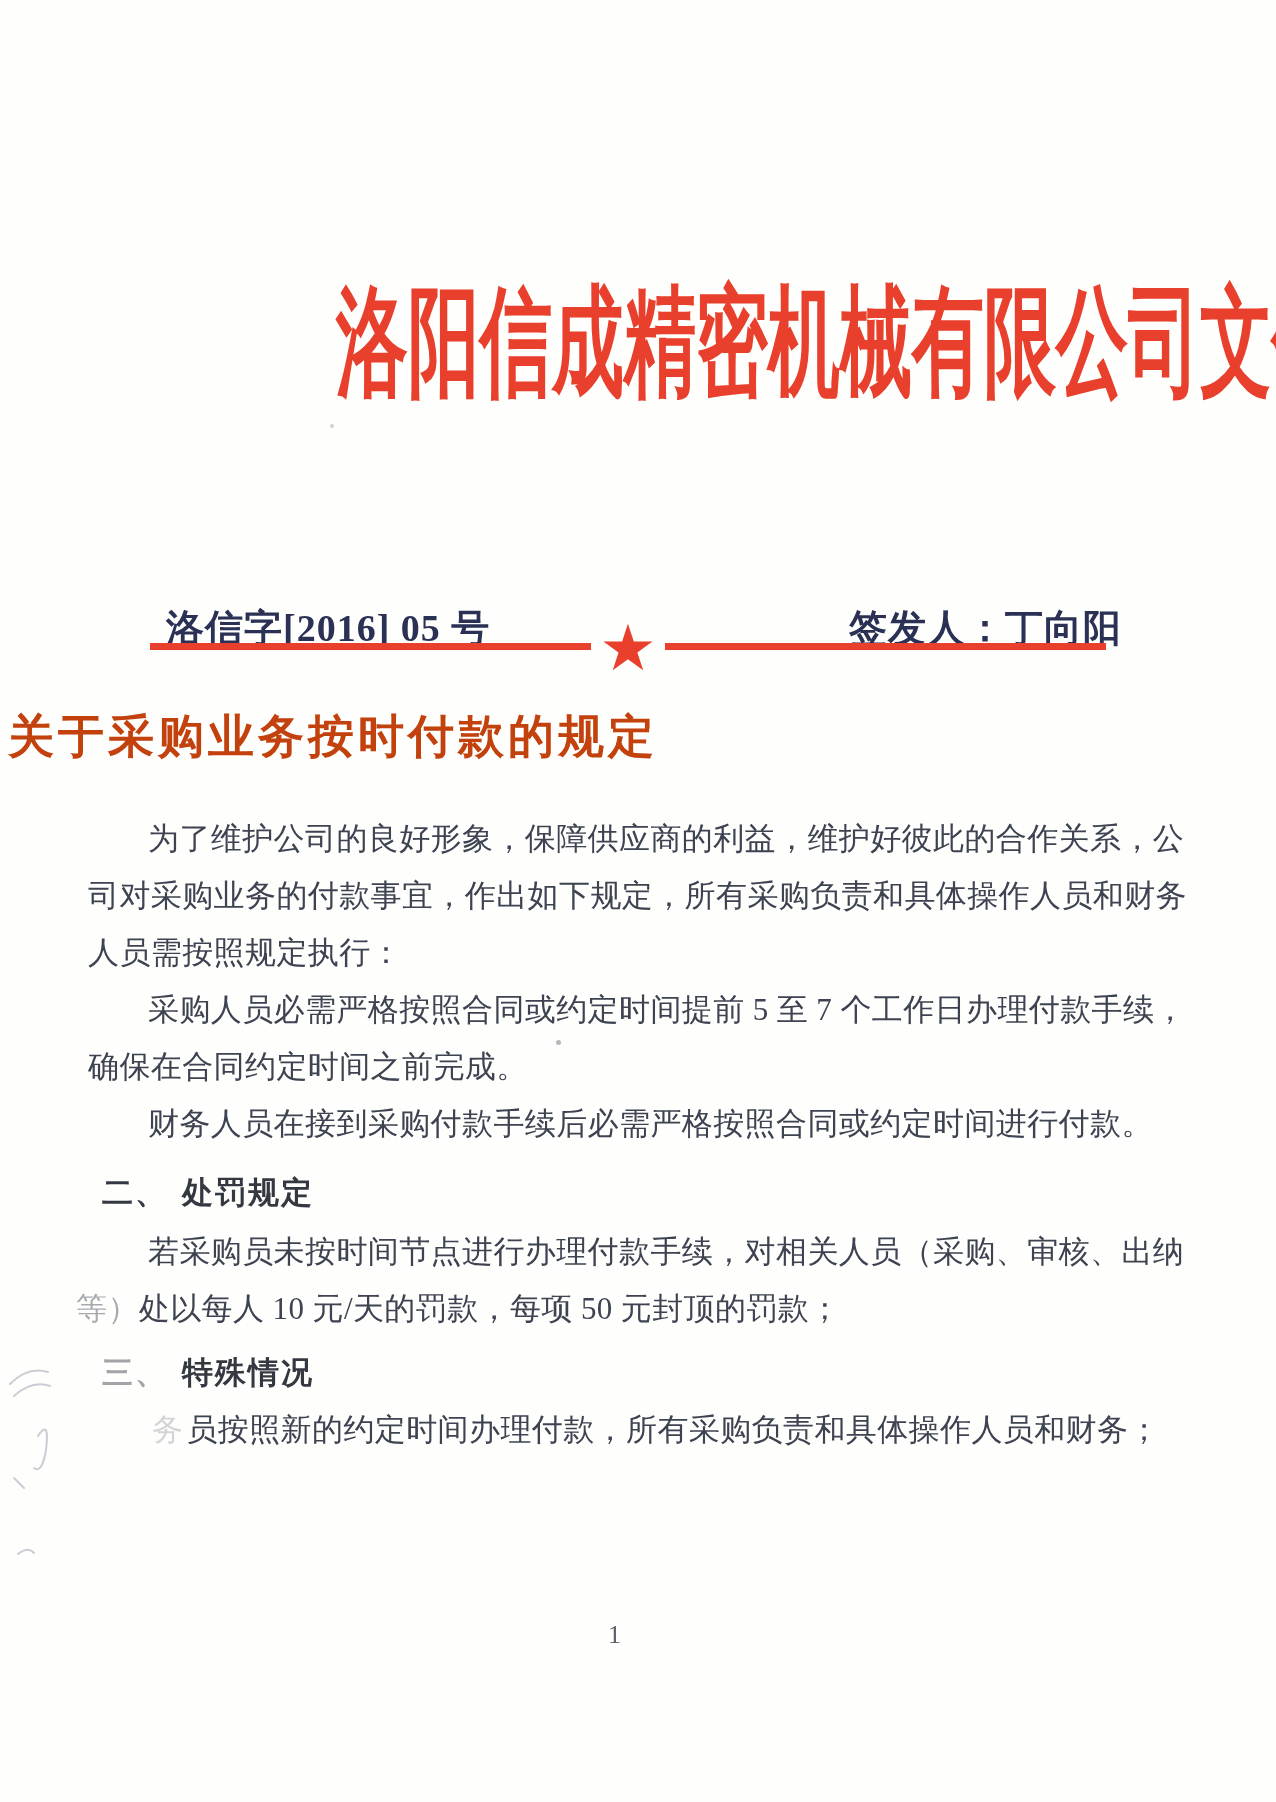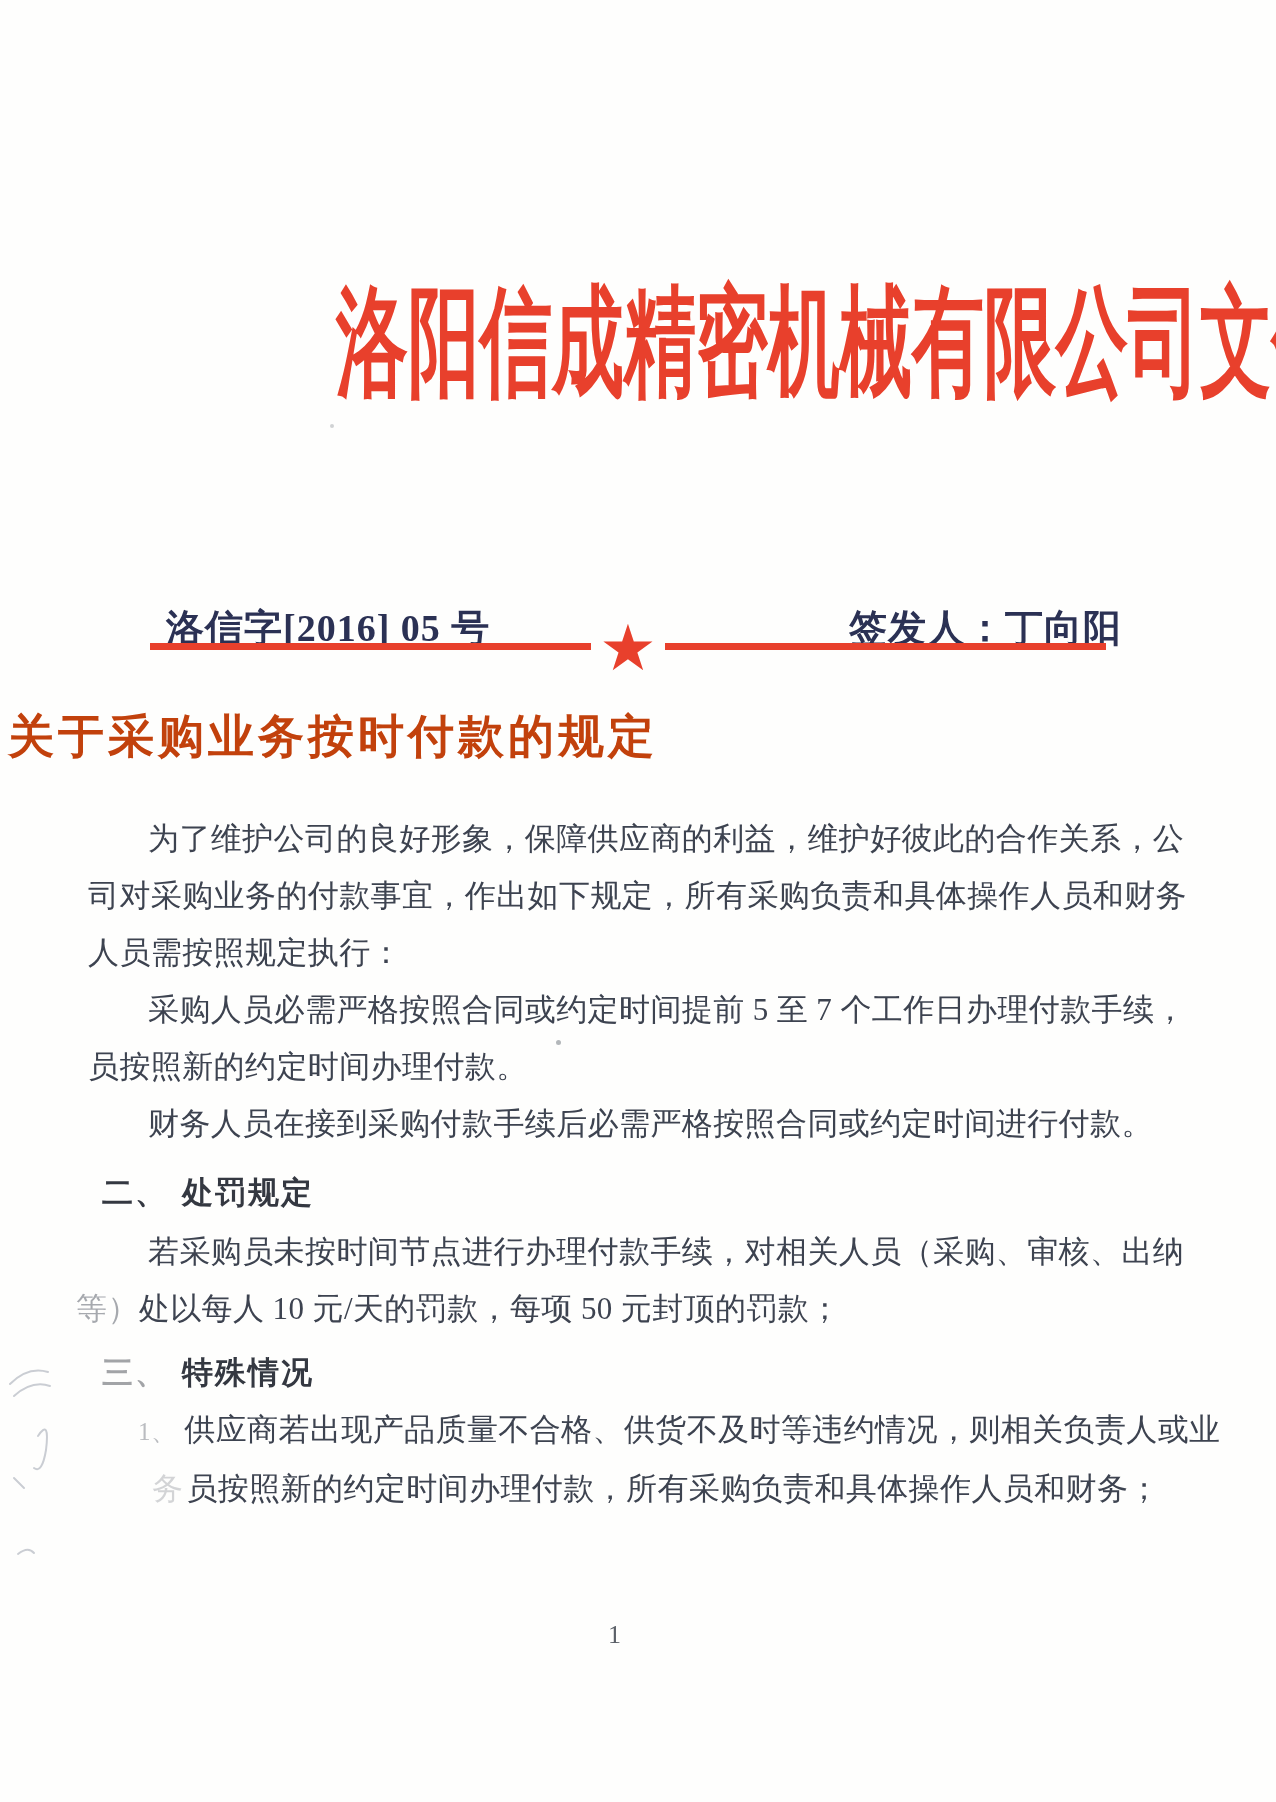--- a/index.html
+++ b/index.html
@@ -115,40 +115,37 @@
 
   <h1 class="doc-title">关于采购业务按时付款的规定</h1>
 
   <div class="body">
     <div class="line indent">为了维护公司的良好形象，保障供应商的利益，维护好彼此的合作关系，公</div>
     <div class="line">司对采购业务的付款事宜，作出如下规定，所有采购负责和具体操作人员和财务</div>
     <div class="line">人员需按照规定执行：</div>
 
 
     <div class="line indent">采购人员必需严格按照合同或约定时间提前 5 至 7 个工作日办理付款手续，</div>
-    <div class="line">员按照新的约定时间办理付款。</div>
+    <div class="line">确保在合同约定时间之前完成。</div>
     <div class="line indent">财务人员在接到采购付款手续后必需严格按照合同或约定时间进行付款。</div>
 
     <div class="line heading mt-lg">
       <span class="sec-num">二、</span><span>处罚规定</span>
     </div>
 
     <div class="line indent">若采购员未按时间节点进行办理付款手续，对相关人员（采购、审核、出纳</div>
 
     <div class="line overhang">
       <span class="faint">等）</span><span>处以每人 10 元/天的罚款，每项 50 元封顶的罚款；</span>
     </div>
 
     <div class="line heading mt-sm">
       <span class="sec-num faint">三、</span><span>特殊情况</span>
     </div>
 
-    <div class="line item">
-      <span class="prefix">1、</span><span>供应商若出现产品质量不合格、供货不及时等违约情况，则相关负责人或业</span>
-    </div>
 
     <div class="line item2">
       <span class="prefix">务</span><span>员按照新的约定时间办理付款，所有采购负责和具体操作人员和财务；</span>
     </div>
   </div>
 
   <svg class="margin-artifacts" width="70" height="210" viewBox="0 0 70 210" fill="none" stroke="#a8aeb8" stroke-width="2" stroke-linecap="round">
     <path d="M6 28 Q24 10 44 16"></path>
     <path d="M10 40 Q28 24 46 30"></path>
     <path d="M34 80 Q46 62 42 94 Q38 118 30 112"></path>

